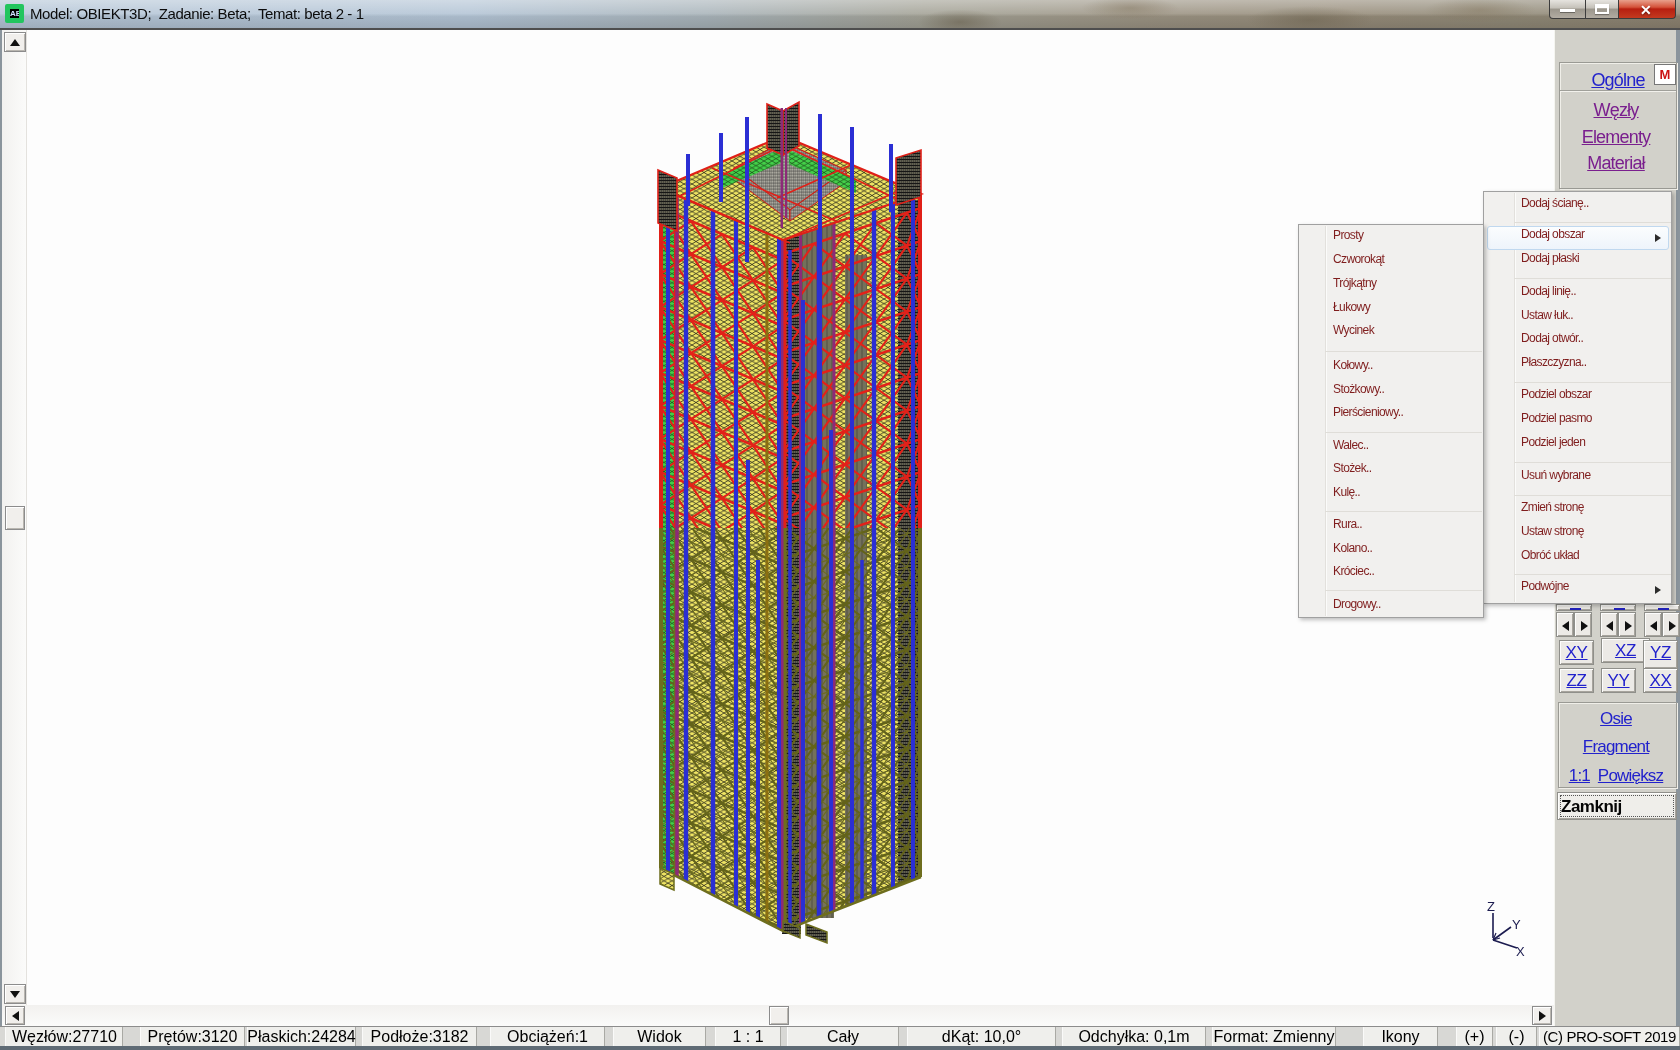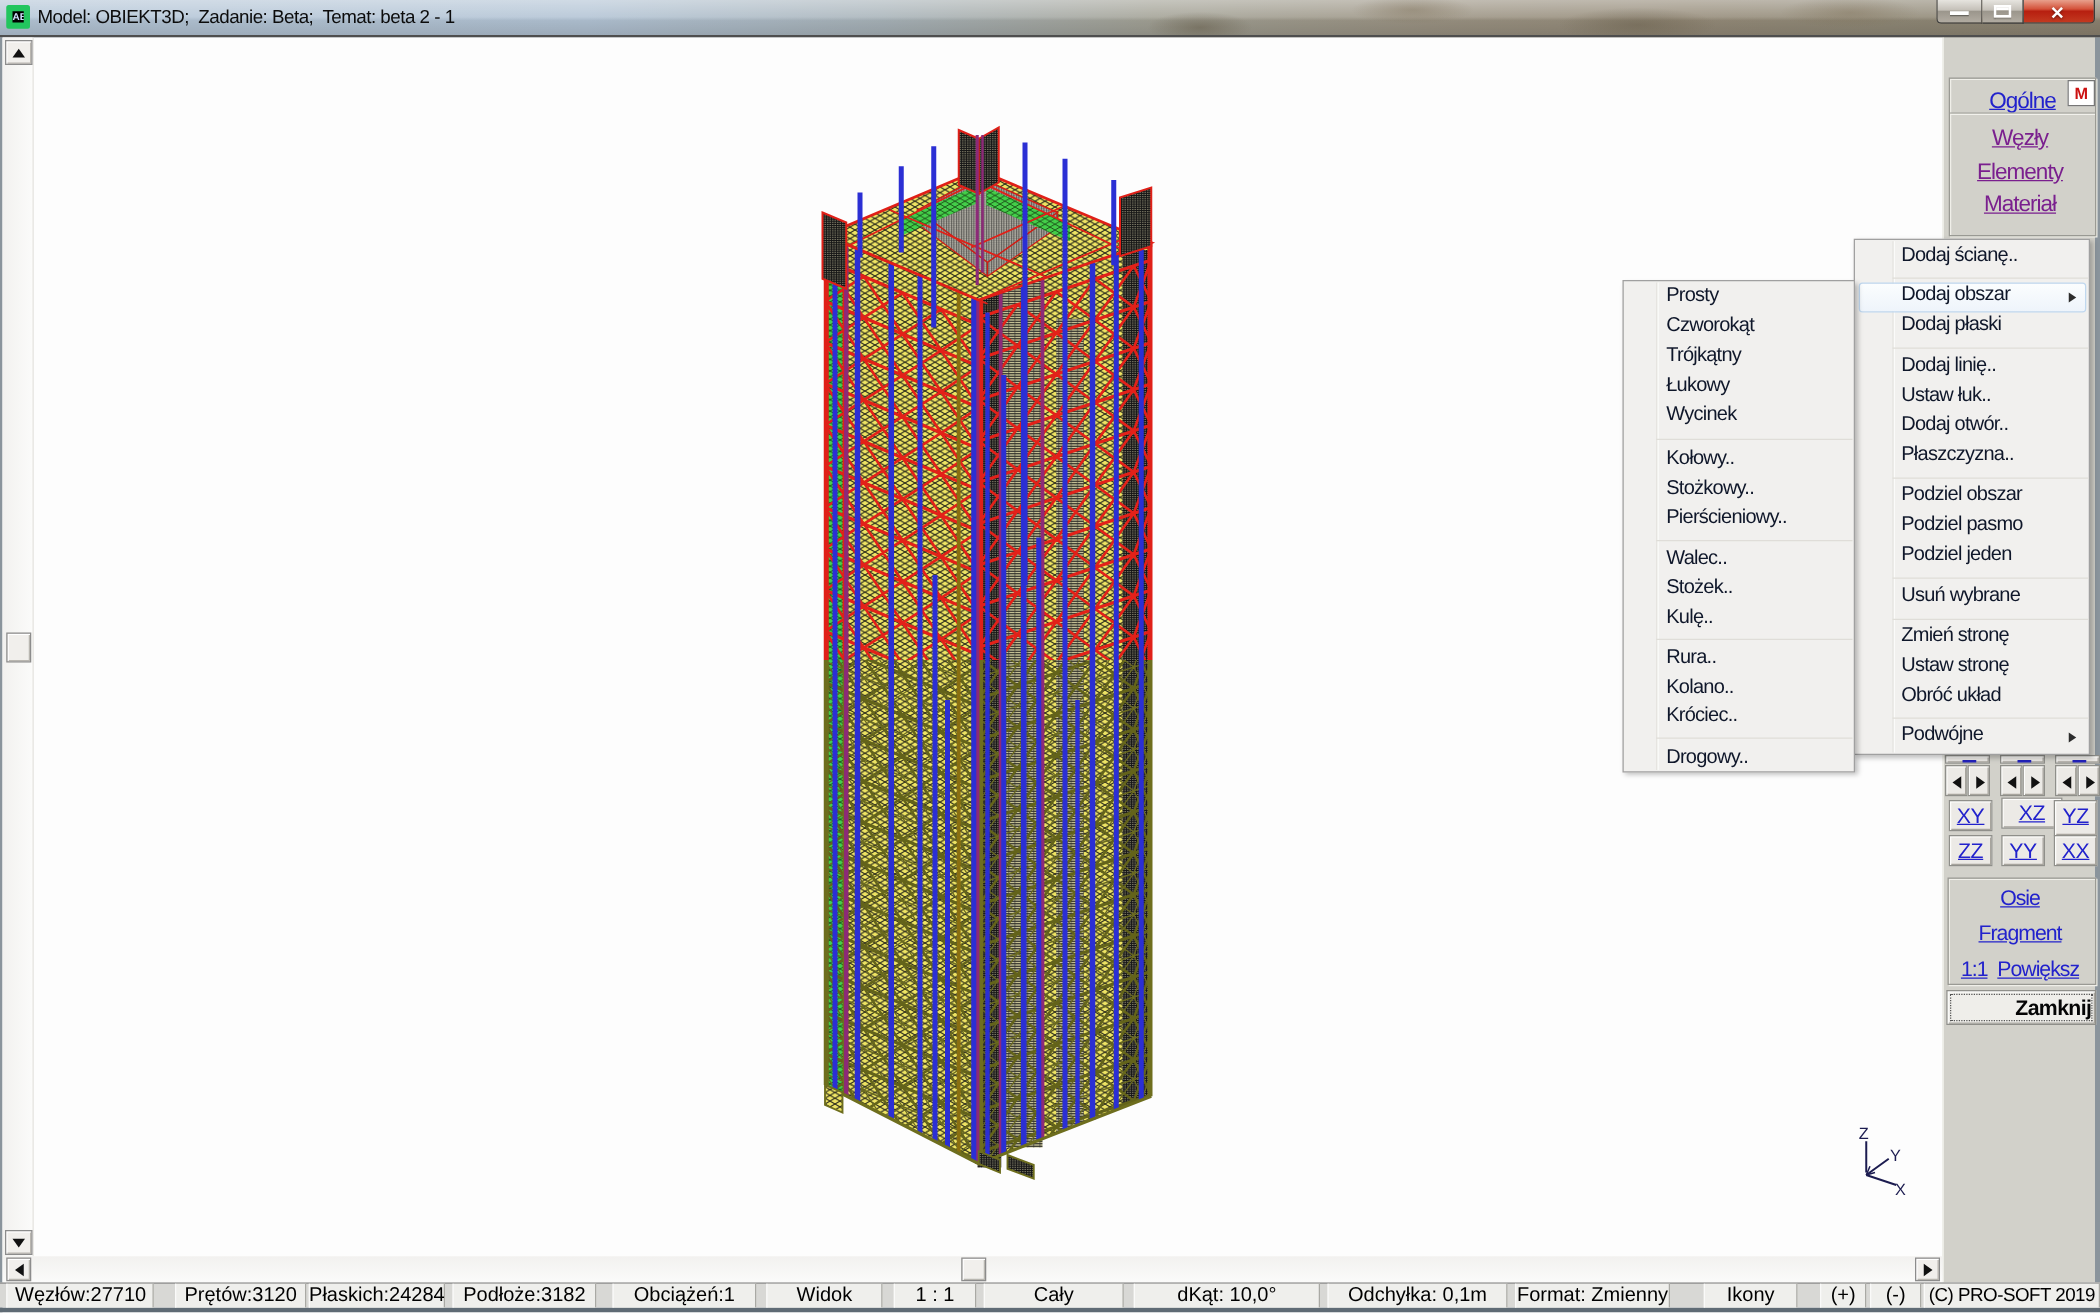--- a/index.html
+++ b/index.html
@@ -38,21 +38,21 @@
 a.lk { text-decoration:underline; color:#2222cc; }
 a.lkv { text-decoration:underline; color:#7a1f8e; }
 .plink { position:absolute; text-align:center; font-size:18px; letter-spacing:-0.8px; }
 .btn3 { position:absolute; background:#eceae6; border:1px solid #8f8f8a;
   box-shadow:inset 1px 1px 0 #fdfdfc, inset -1px -1px 0 #a7a49d; text-align:center; }
 .btn3 a { font-size:17px; letter-spacing:-0.3px; }
 
 .menu { position:absolute; background:#f1f0ee; border:1px solid #a0a0a0; box-shadow:2px 2px 4px rgba(0,0,0,0.25); }
 .menu .gutterline { position:absolute; top:1px; bottom:1px; width:1px; background:#e2e0dc; }
 .menu .gutterline2 { position:absolute; top:1px; bottom:1px; width:1px; background:#fbfbfa; }
-.mi { position:absolute; font-size:16px; color:#0f172a; white-space:pre; letter-spacing:-0.6px; }
+.mi { position:absolute; font-size:12px; color:#7f1d1d; white-space:pre; letter-spacing:-0.6px; }
 .msep { position:absolute; height:1px; background:#dfddd8; }
 .hi { position:absolute; background:linear-gradient(180deg,#fbfdfe,#eef4fb); border:1px solid #c0d8ef; border-radius:3px; }
 .arrow { position:absolute; width:0; height:0; border-left:6px solid #2c2c2c; border-top:4px solid transparent; border-bottom:4px solid transparent; }
 
 #status { position:absolute; left:0; top:1026px; width:1680px; height:20px; background:#d8d8d5; border-top:1px solid #8c8c8c; font-size:16px; color:#0d0d0d; }
 .sf { position:absolute; top:1027px; height:19px; background:#efefec; border-left:1px solid #fafaf9; border-right:1px solid #a9a9a4; display:flex; align-items:center; justify-content:center; white-space:pre; }
 </style></head><body>
 
 <div id="titlebar"></div>
 <div id="appicon">
@@ -288,21 +288,21 @@
 <div class="btn3" style="left:1601px;top:638px;width:49px;height:25px;line-height:24px"><a class="lk">XZ</a></div>
 <div class="btn3" style="left:1643px;top:640px;width:35px;height:29px;line-height:24px"><a class="lk">YZ</a></div>
 <div class="btn3" style="left:1559px;top:668px;width:35px;height:25px;line-height:24px"><a class="lk">ZZ</a></div>
 <div class="btn3" style="left:1601px;top:668px;width:35px;height:25px;line-height:24px"><a class="lk">YY</a></div>
 <div class="btn3" style="left:1643px;top:668px;width:35px;height:25px;line-height:24px"><a class="lk">XX</a></div>
 <div class="gbox" style="left:1558px;top:702px;width:119px;height:86px"></div>
 <div class="plink" style="left:1556px;top:709px;width:120px;font-size:17px"><a class="lk">Osie</a></div>
 <div class="plink" style="left:1556px;top:737px;width:120px;font-size:17px"><a class="lk">Fragment</a></div>
 <div class="plink" style="left:1553px;top:766px;width:126px;font-size:17px"><a class="lk">1:1</a>&nbsp; <a class="lk">Powiększ</a></div>
 <div style="position:absolute;left:1557px;top:792px;width:120px;height:28px;background:#efeeea;border:1px solid #8f8f8a;box-shadow:inset 1px 1px 0 #fdfdfc, inset -1px -1px 0 #a7a49d">
-<div style="position:absolute;left:2px;top:2px;right:2px;bottom:2px;border:1px dotted #555;text-align:right;font-size:17px;font-weight:bold;color:#050505;line-height:21px;letter-spacing:-0.5px">Zamknij</div>
+<div style="position:absolute;left:2px;top:2px;right:2px;bottom:2px;border:1px dotted #555;text-align:left;font-size:17px;font-weight:bold;color:#050505;line-height:21px;letter-spacing:-0.5px">Zamknij</div>
   </div>
 <div id="status"></div>
 <div class="sf" style="left:5px;width:118px;justify-content:flex-start;padding-left:6px">Węzłów:27710</div>
 <div class="sf" style="left:140px;width:105px">Prętów:3120</div>
 <div class="sf" style="left:247px;width:109px">Płaskich:24284</div>
 <div class="sf" style="left:362px;width:115px">Podłoże:3182</div>
 <div class="sf" style="left:490px;width:115px">Obciążeń:1</div>
 <div class="sf" style="left:613px;width:93px">Widok</div>
 <div class="sf" style="left:715px;width:66px">1 : 1</div>
 <div class="sf" style="left:787px;width:112px">Cały</div>

